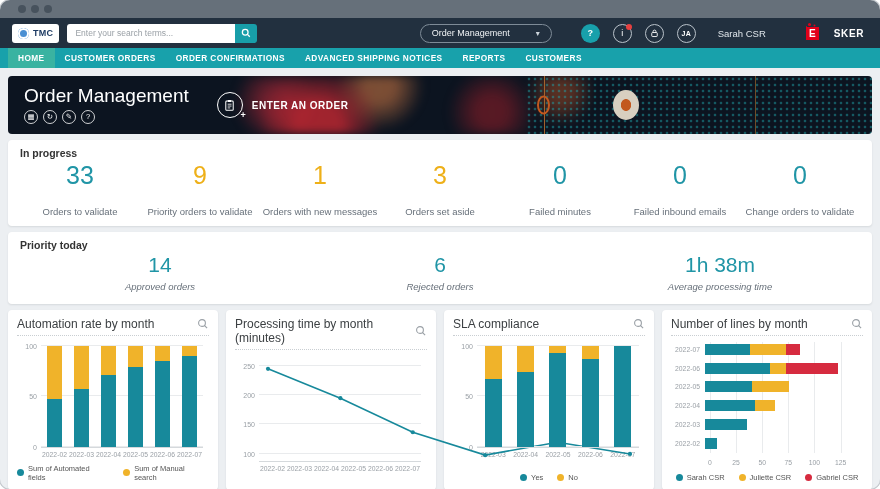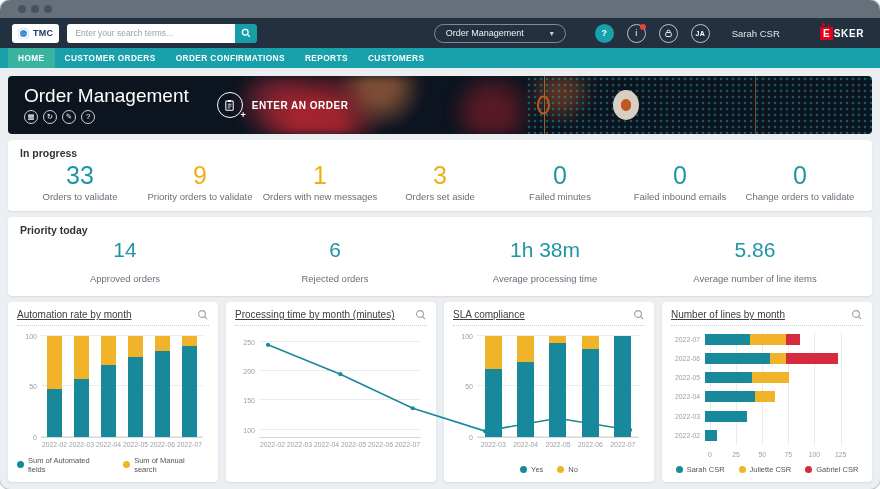--- a/index.html
+++ b/index.html
@@ -22,21 +22,21 @@
   .chev{font-size:8px;color:#cdd5db;}
   .icn{width:19px;height:19px;border-radius:50%;display:flex;align-items:center;justify-content:center;position:relative;font-size:9px;color:#fff;margin-left:5px;cursor:pointer;flex:none;}
   .icn.help{background:#18a0ab;font-weight:bold;}
   .icn.ring{border:1px solid #b9c2ca;}
   .badge{position:absolute;top:-1px;right:-1px;width:6px;height:6px;border-radius:50%;background:#e64040;}
   .icn.avatar span{font-size:7px;font-weight:bold;letter-spacing:.2px;}
   .username{font-size:9.5px;color:#dfe5ea;margin:0 12px 0 14px;cursor:pointer;white-space:nowrap;}
   .esker{display:flex;align-items:center;position:relative;margin-left:20px;margin-right:4px;}
   .esker::before{content:"";position:absolute;top:-4px;left:2px;width:3px;height:3px;background:#e2001a;border-radius:50%;box-shadow:5px 1px 0 -.5px #e2001a,-3px 2px 0 -1px #e2001a;}
   .esker-e{width:13px;height:13px;background:#e2001a;color:#fff;font-size:10px;font-weight:bold;display:flex;align-items:center;justify-content:center;}
-  .esker-rest{color:#fff;font-size:10px;font-weight:bold;letter-spacing:.6px;margin-left:1px;}
+  .esker-rest{color:#fff;font-size:10px;font-weight:bold;letter-spacing:.6px;margin-left:15px;}
   
   #nav{height:20px;background:#18a1ab;display:flex;align-items:stretch;padding-left:8px;}
   .nav-item{font-size:8.3px;font-weight:bold;color:#fff;letter-spacing:.4px;display:flex;align-items:center;padding:0 10px;text-decoration:none;cursor:pointer;}
   .nav-item.active{background:#3ab3a1;}
   
   main{padding:8px;height:421px;}
   .hero{height:58px;border-radius:4px;position:relative;overflow:hidden;background:#0c1420;display:flex;align-items:center;padding:0 16px;gap:28px;margin-bottom:6px;}
   .hero::before{content:"";position:absolute;inset:0;background:
     radial-gradient(circle at 36% 85%, rgba(198,40,50,.8) 0 4%, transparent 11%),
     radial-gradient(circle at 43% 18%, rgba(215,125,70,.55) 0 3%, transparent 9%),
@@ -61,29 +61,29 @@
   .eo-circle{width:26px;height:26px;border:1.6px solid #fff;border-radius:50%;display:flex;align-items:center;justify-content:center;position:relative;}
   .eo-plus{position:absolute;bottom:-3px;right:-4px;font-size:9px;font-weight:bold;color:#fff;}
   .eo-label{font-size:10px;font-weight:bold;letter-spacing:.5px;}
   
   .card{background:#fff;border-radius:4px;box-shadow:0 1px 2px rgba(20,30,40,.1);}
   .section-card{padding:7px 12px 9px;margin-bottom:6px;}
   .section-title{font-size:10.5px;font-weight:bold;color:#333;}
   .kpi-row{display:flex;margin-top:2px;}
   .kpi{flex:1;text-align:center;}
   .kpi-value{font-size:25px;font-weight:400;line-height:1.15;}
-  .kpi-label{font-size:9.5px;color:#67707a;margin-top:1px;}
+  .kpi-label{font-size:9.5px;color:#67707a;margin-top:16px;}
   .section-card.big{padding-bottom:12px;}
   .section-card.big .kpi-value{font-size:21px;}
-  .section-card.big .kpi-label{max-width:150px;margin:11px auto 0;}
+  .section-card.big .kpi-label{max-width:150px;margin:4px auto 0;font-style:italic;}
   
   #charts{display:flex;gap:8px;}
   .chart-card{flex:1;height:180px;padding:7px 9px 6px;display:flex;flex-direction:column;}
   .chart-head{display:flex;justify-content:space-between;align-items:center;border-bottom:1px dotted #c9ced2;padding-bottom:4px;flex:none;}
-  .chart-title{font-size:10px;color:#3c4043;text-decoration:underline;}
+  .chart-title{font-size:12px;color:#3c4043;}
   .zoom-btn{cursor:pointer;display:flex;}
   .plot{position:relative;margin:10px 6px 0 24px;height:102px;border-bottom:1px solid #d5d9dc;flex:none;}
   .plot.hbarplot{margin:2px 4px 0 0;border-bottom:none;flex:1;height:auto;}
   .gridline{position:absolute;left:0;right:0;height:1px;background:#e9ebed;}
   .ylabel{position:absolute;left:-24px;width:20px;text-align:right;font-size:7px;color:#9aa0a6;transform:translateY(50%);line-height:1;}
   .bars{position:absolute;inset:0;display:flex;justify-content:space-around;align-items:flex-end;}
   .bar{height:100%;display:flex;flex-direction:column;justify-content:flex-end;}
   .seg{width:100%;}
   .xlabels{display:flex;margin:0 6px 0 24px;flex:none;}
   .xlabels span{flex:1;text-align:center;font-size:6.8px;color:#9aa0a6;padding-top:3px;white-space:nowrap;}
@@ -149,20 +149,21 @@
     <div class="esker">
       <span class="esker-e">E</span>
       <span class="esker-rest">SKER</span>
     </div>
   </header>
 
   <nav id="nav">
       <a class="nav-item active">HOME</a>
       <a class="nav-item">CUSTOMER ORDERS</a>
       <a class="nav-item">ORDER CONFIRMATIONS</a>
+      <a class="nav-item">ADVANCED SHIPPING NOTICES</a>
       <a class="nav-item">REPORTS</a>
       <a class="nav-item">CUSTOMERS</a>
     </nav>
 
   <main>
     <section class="hero">
       <span class="deco line1"></span>
       <span class="deco line2"></span>
       <span class="deco ring"></span>
       <span class="deco blob"></span>
@@ -232,24 +233,20 @@
               <div class="kpi-label">Approved orders</div>
             </div>
             <div class="kpi">
               <div class="kpi-value" style="color: rgb(32, 149, 166);">6</div>
               <div class="kpi-label">Rejected orders</div>
             </div>
             <div class="kpi">
               <div class="kpi-value" style="color: rgb(32, 149, 166);">1h 38m</div>
               <div class="kpi-label">Average processing time</div>
             </div>
-            <div class="kpi">
-              <div class="kpi-value" style="color: rgb(32, 149, 166);">5.86</div>
-              <div class="kpi-label">Average number of line items</div>
-            </div>
           </div>
         </section>
       </div>
 
     <div id="charts">
         <div class="card chart-card">
           <div class="chart-head">
             <span class="chart-title">Automation rate by month</span>
             <span class="zoom-btn">
               <svg viewBox="0 0 12 12" width="12" height="12">

